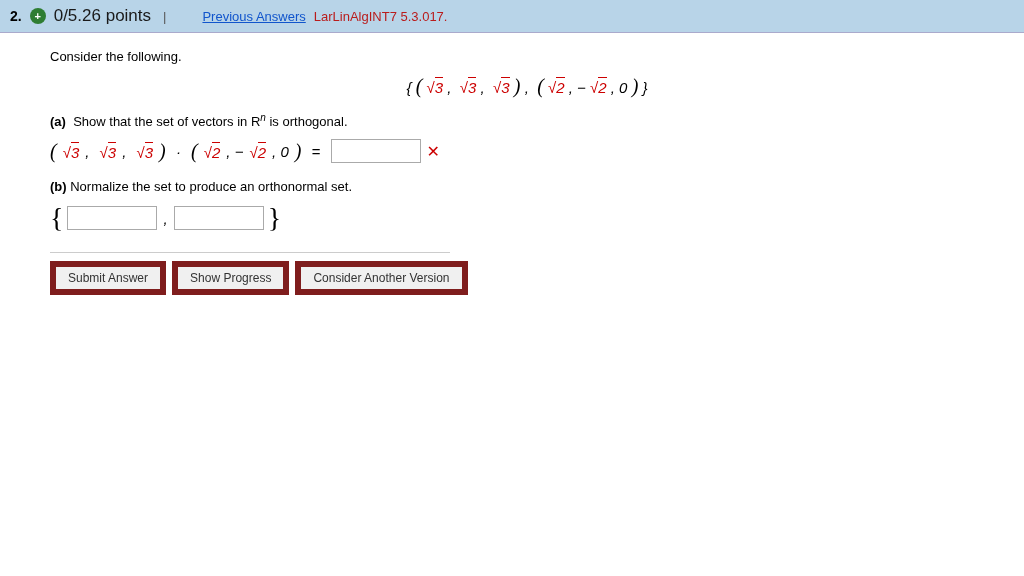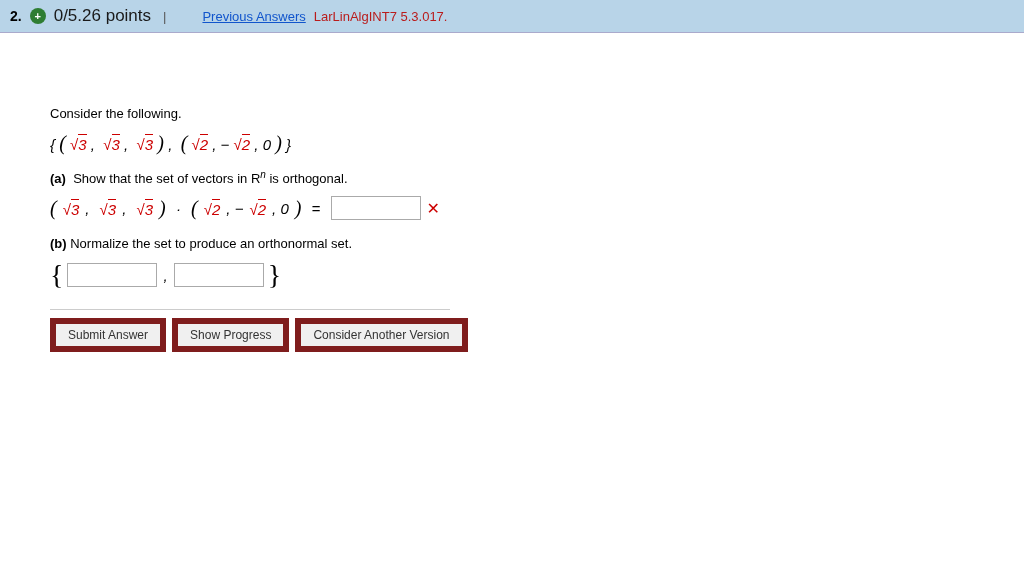--- a/index.html
+++ b/index.html
@@ -54,33 +54,33 @@
       font-size: 13px;
       padding-left: 24px;
     }
 
     .problem-ref {
       color: #b91c1c;
       font-size: 13px;
     }
 
     .content {
-      padding: 28px 20px 20px 50px;
-      margin-top: 45px;
+      padding: 16px 20px 20px 50px;
     }
 
     .consider-text {
       font-size: 13px;
       margin-bottom: 12px;
     }
 
     .math-display {
       font-size: 15px;
       margin-bottom: 16px;
       font-style: italic;
+      text-align: center;
     }
 
     .part-label {
       font-size: 13px;
       margin-bottom: 10px;
       margin-top: 8px;
     }
 
     .part-label b {
       font-weight: bold;

